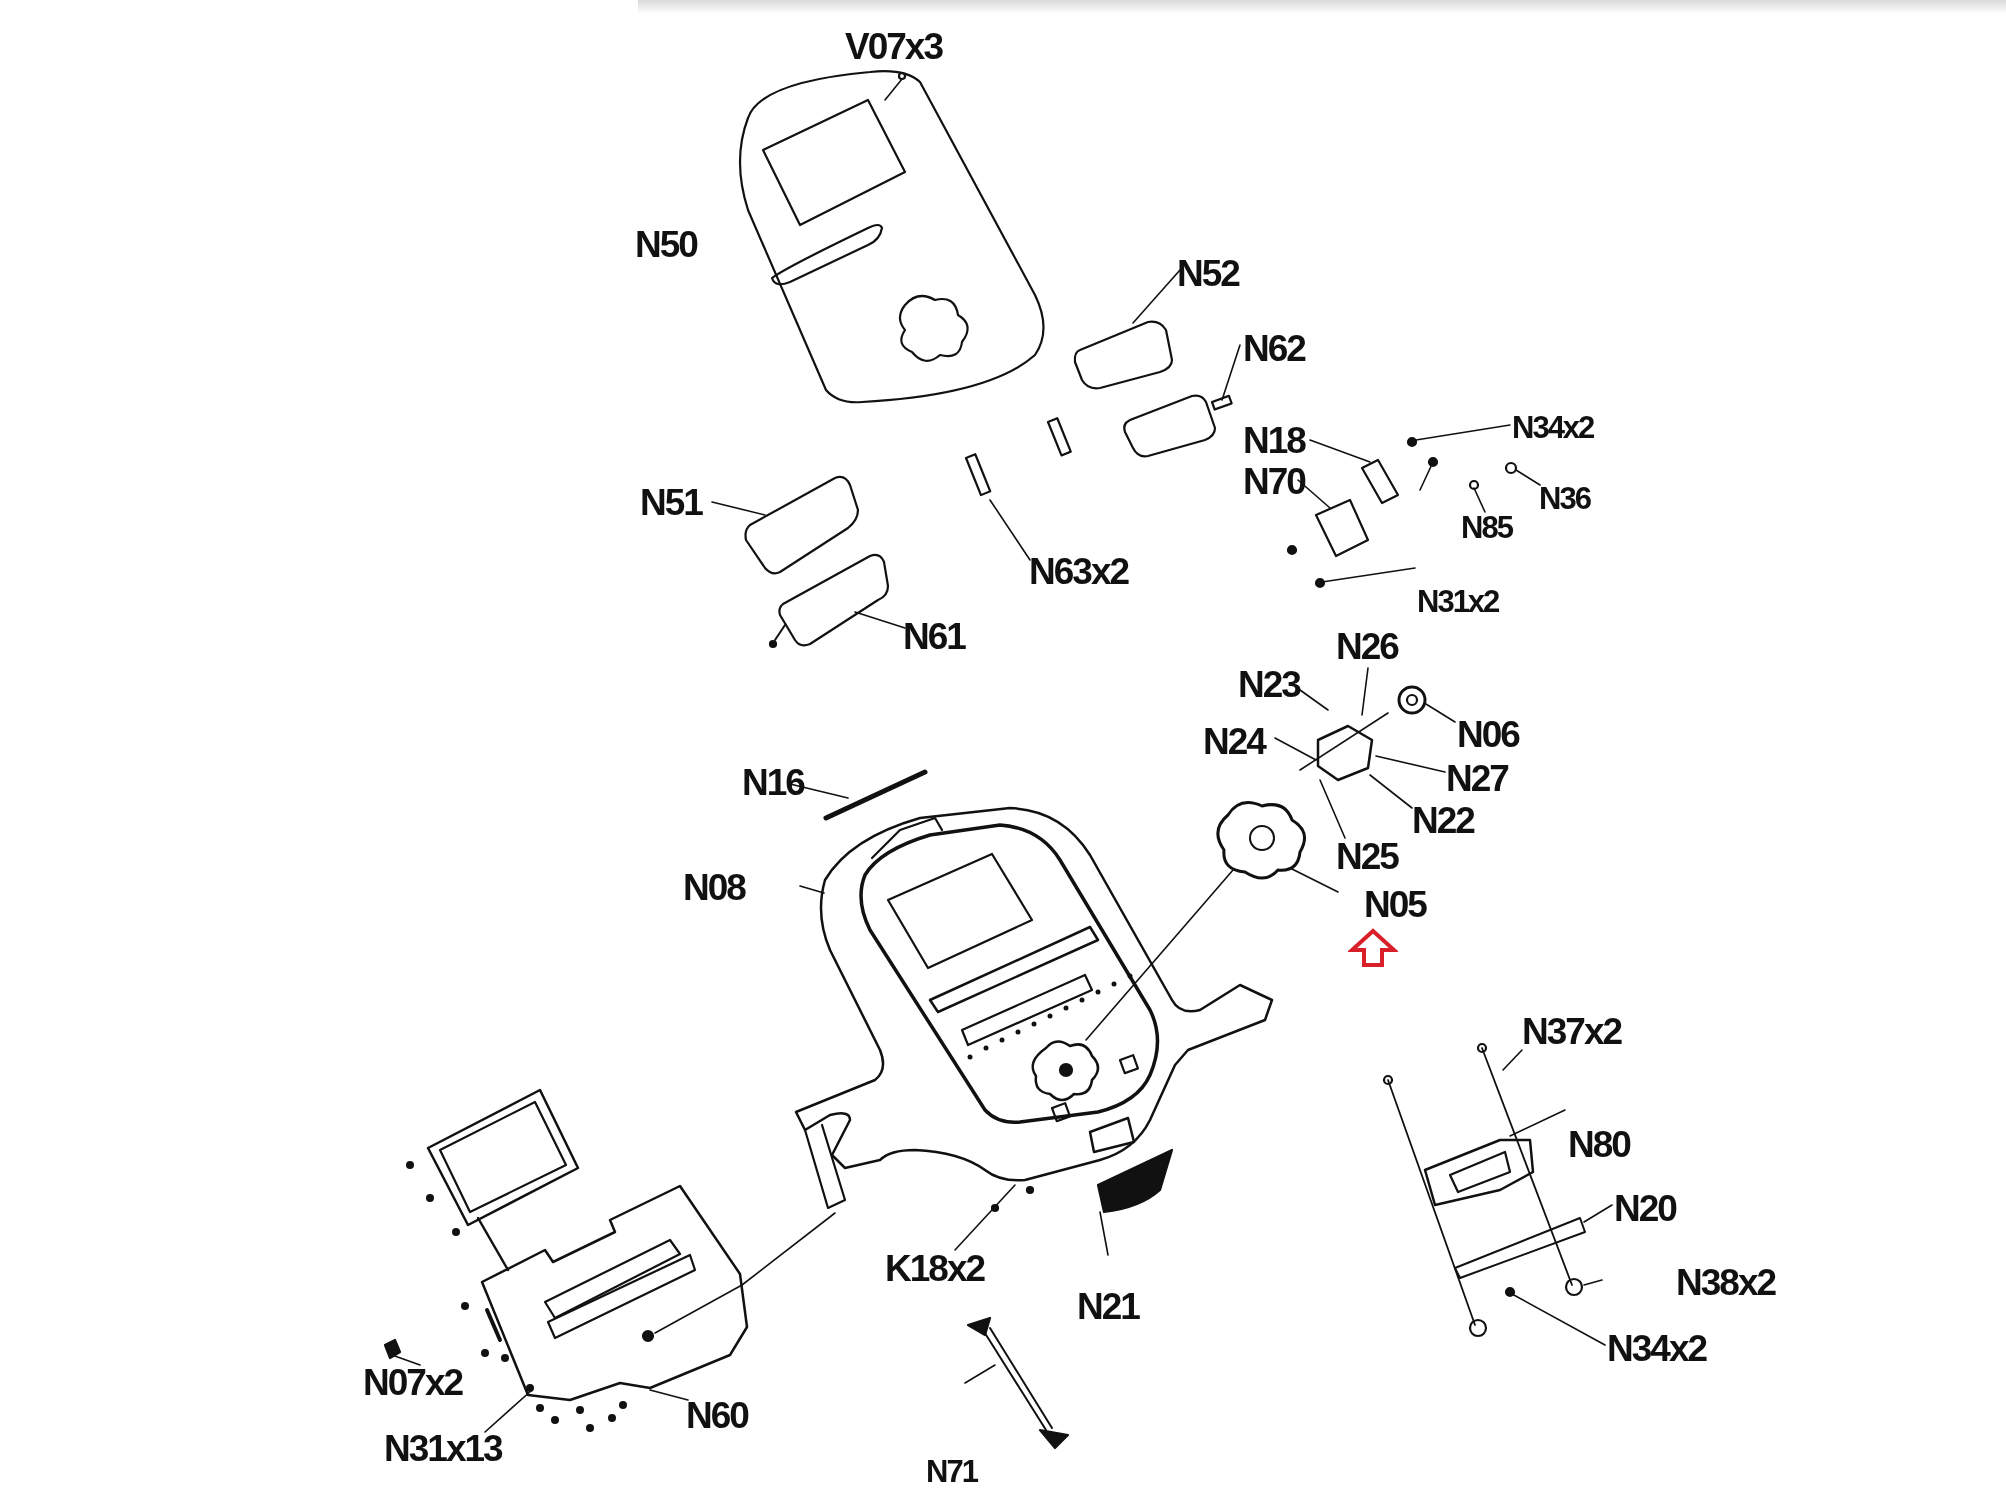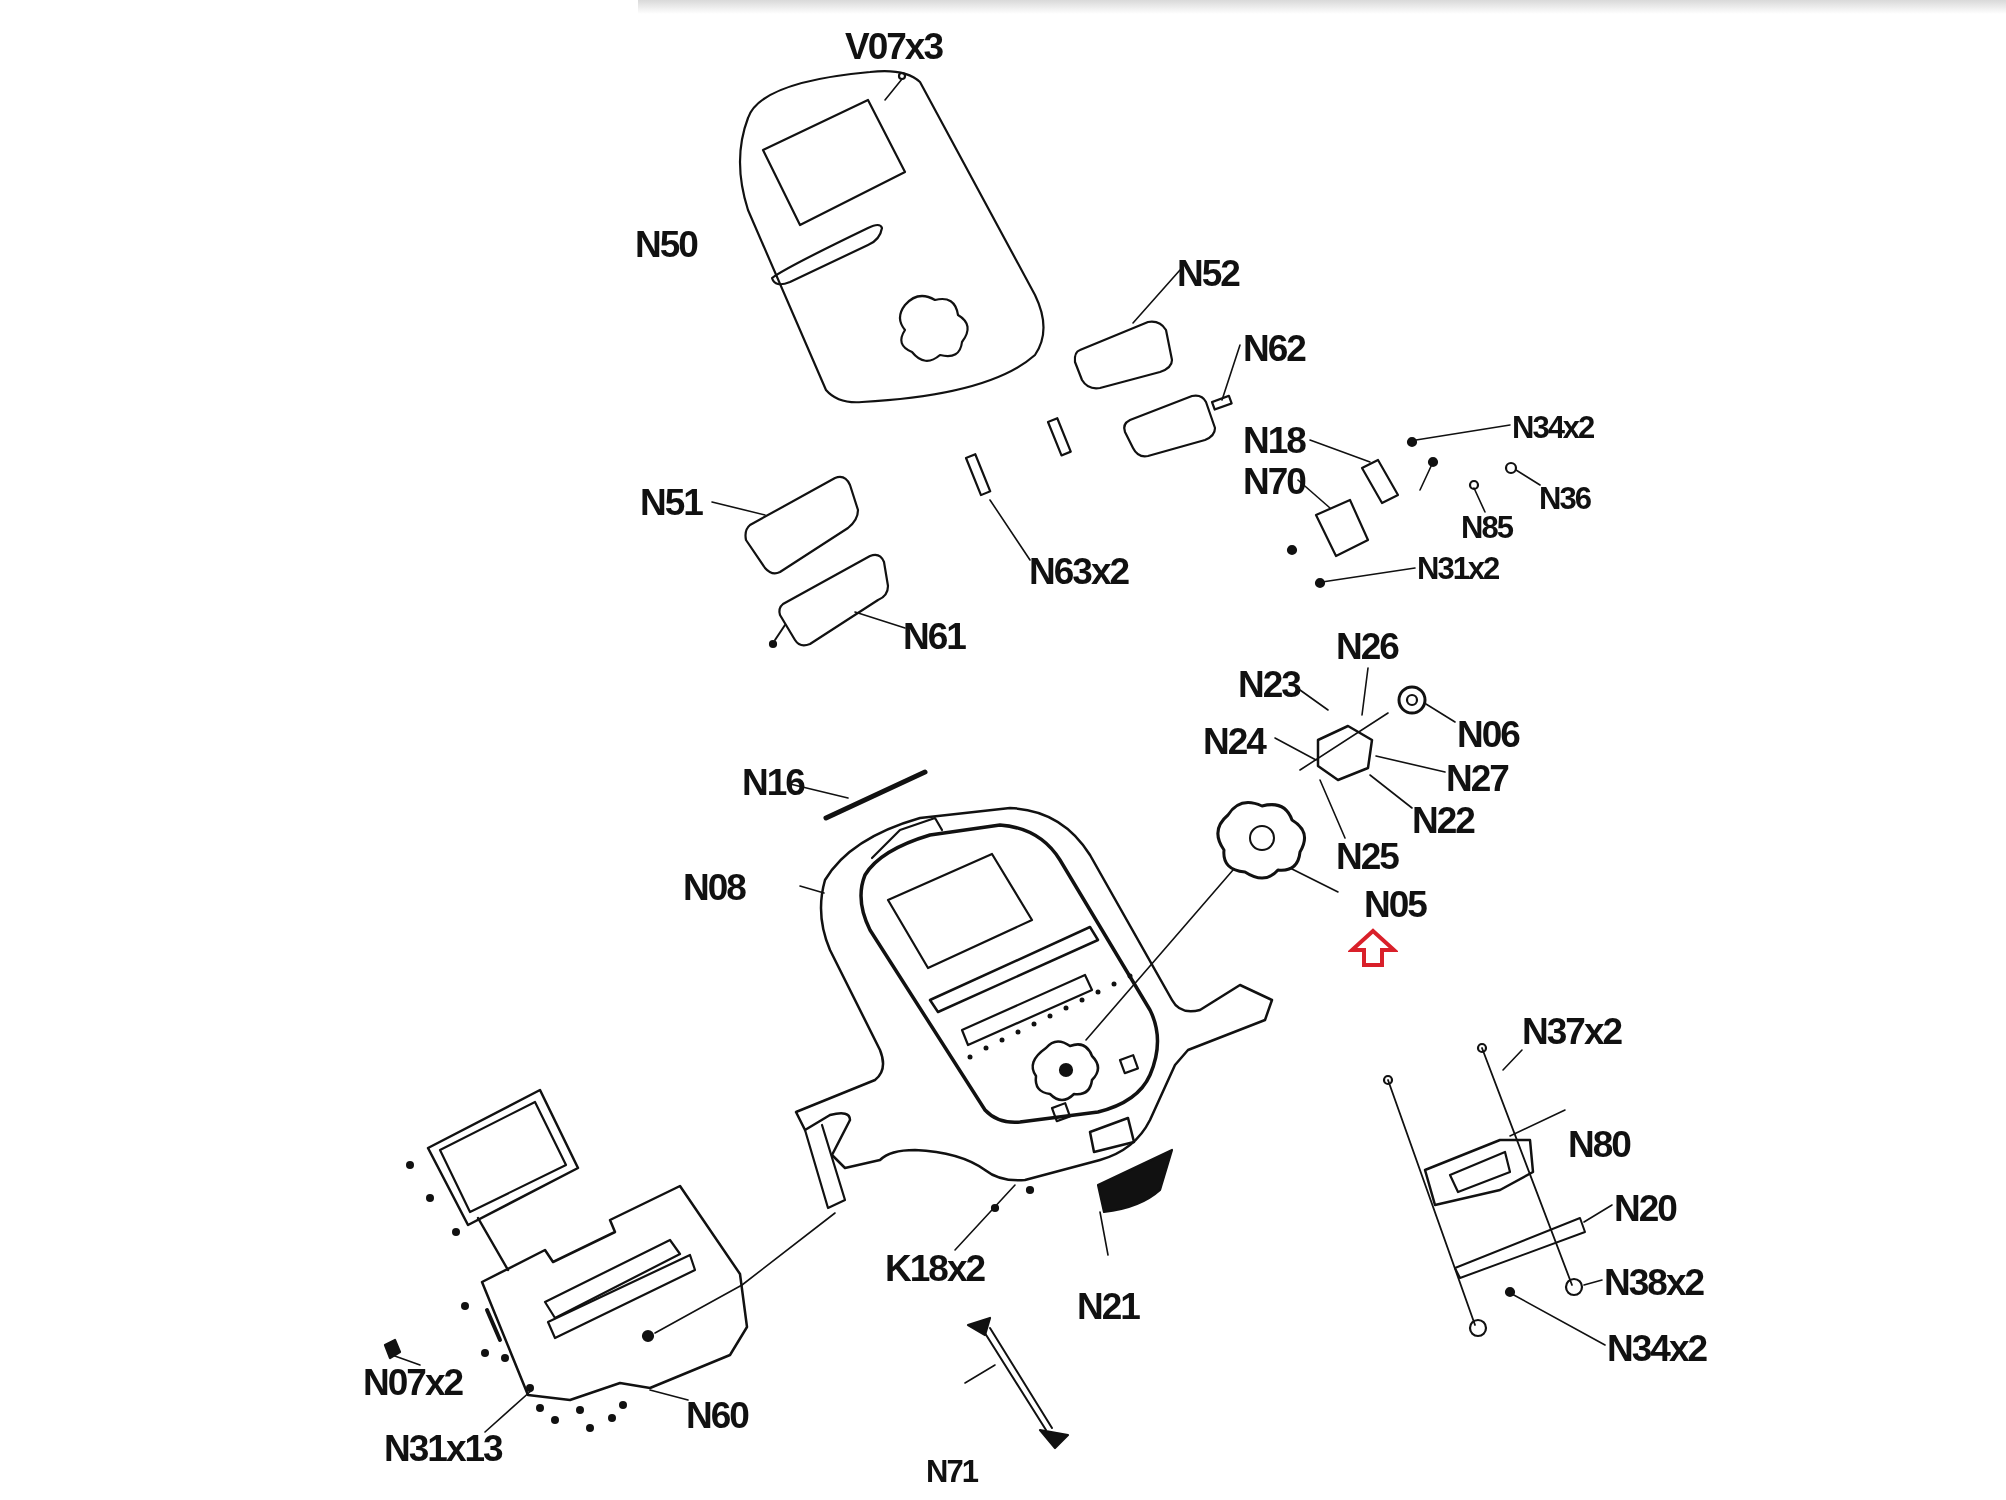--- a/index.html
+++ b/index.html
@@ -199,38 +199,38 @@
 
 <span class="lbl" style="left:845px;top:28px">V07x3</span>
 <span class="lbl" style="left:635px;top:226px">N50</span>
 <span class="lbl" style="left:1177px;top:255px">N52</span>
 <span class="lbl" style="left:1243px;top:330px">N62</span>
 <span class="lbl" style="left:1243px;top:422px">N18</span>
 <span class="lbl" style="left:1243px;top:463px">N70</span>
 <span class="lbl sm" style="left:1512px;top:412px">N34x2</span>
 <span class="lbl sm" style="left:1539px;top:483px">N36</span>
 <span class="lbl sm" style="left:1461px;top:512px">N85</span>
-<span class="lbl sm" style="left:1417px;top:553px">N31x2</span>
+<span class="lbl sm" style="left:1417px;top:586px">N31x2</span>
 <span class="lbl" style="left:640px;top:484px">N51</span>
 <span class="lbl" style="left:1029px;top:553px">N63x2</span>
 <span class="lbl" style="left:903px;top:618px">N61</span>
 <span class="lbl" style="left:1336px;top:628px">N26</span>
 <span class="lbl" style="left:1238px;top:666px">N23</span>
 <span class="lbl" style="left:1457px;top:716px">N06</span>
 <span class="lbl" style="left:1203px;top:723px">N24</span>
 <span class="lbl" style="left:1446px;top:760px">N27</span>
 <span class="lbl" style="left:1412px;top:802px">N22</span>
 <span class="lbl" style="left:1336px;top:838px">N25</span>
 <span class="lbl" style="left:1364px;top:886px">N05</span>
 <span class="lbl" style="left:742px;top:764px">N16</span>
 <span class="lbl" style="left:683px;top:869px">N08</span>
 <span class="lbl" style="left:1522px;top:1013px">N37x2</span>
 <span class="lbl" style="left:1568px;top:1126px">N80</span>
 <span class="lbl" style="left:1614px;top:1190px">N20</span>
-<span class="lbl" style="left:1604px;top:1264px">N38x2</span>
+<span class="lbl" style="left:1676px;top:1264px">N38x2</span>
 <span class="lbl" style="left:1607px;top:1330px">N34x2</span>
 <span class="lbl" style="left:885px;top:1250px">K18x2</span>
 <span class="lbl" style="left:1077px;top:1288px">N21</span>
 <span class="lbl" style="left:363px;top:1364px">N07x2</span>
 <span class="lbl" style="left:686px;top:1397px">N60</span>
 <span class="lbl" style="left:384px;top:1430px">N31x13</span>
 <span class="lbl sm" style="left:926px;top:1456px">N71</span>
 
 <svg class="callout-arrow" viewBox="0 0 50 40">
   <path id="hl-arrow" d="M25,3 L46,22 L34,22 L34,37 L16,37 L16,22 L4,22 Z" fill="none" stroke-width="4" stroke-linejoin="miter" stroke="#d9202a"></path>

